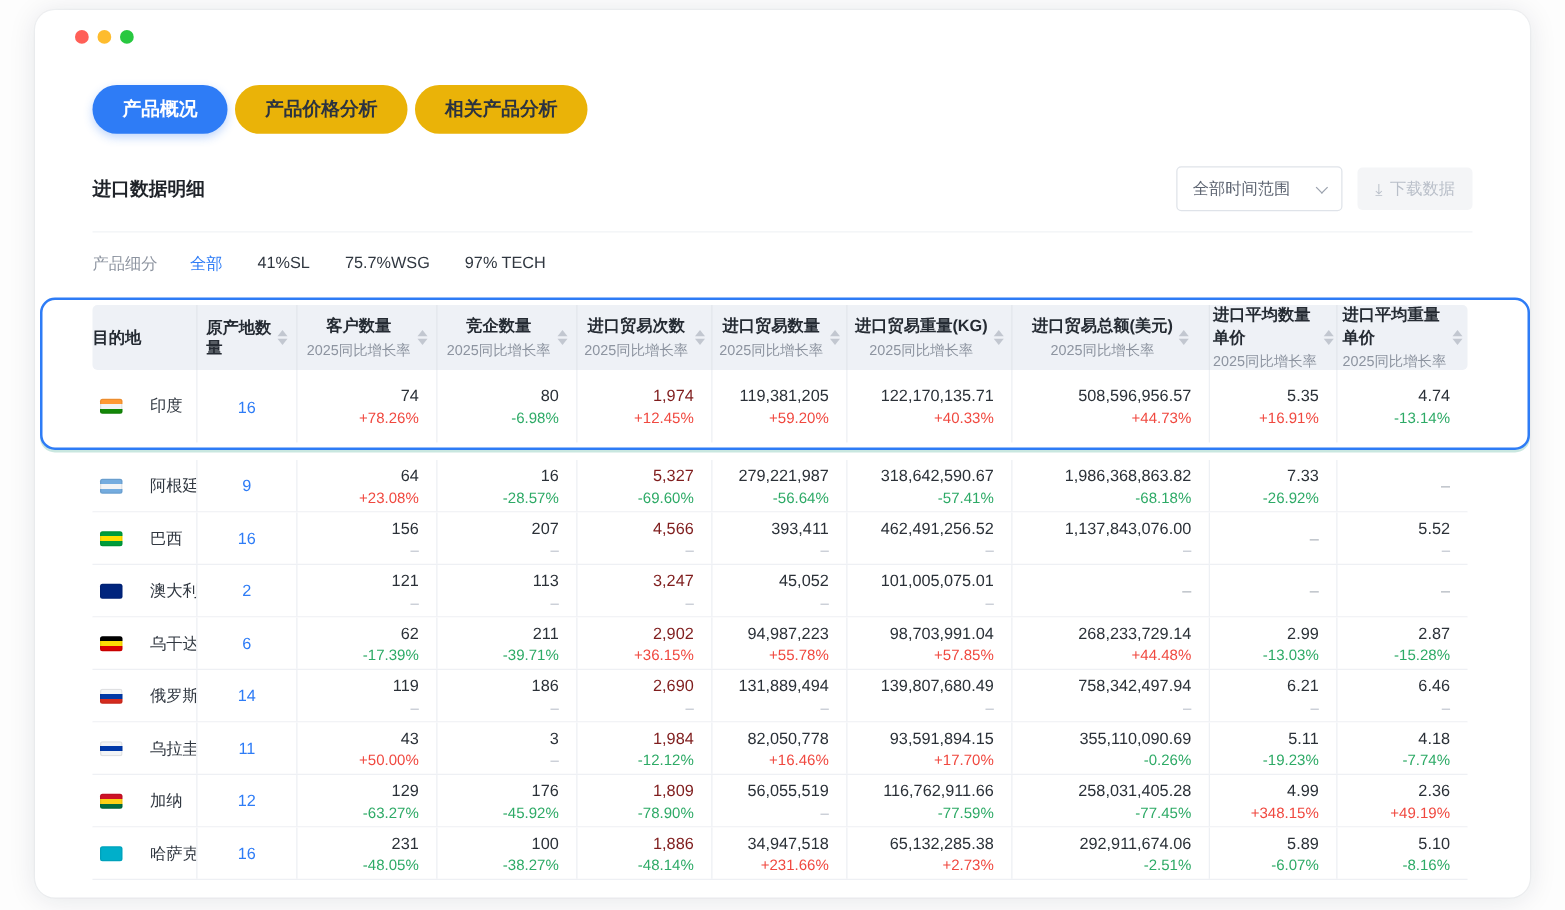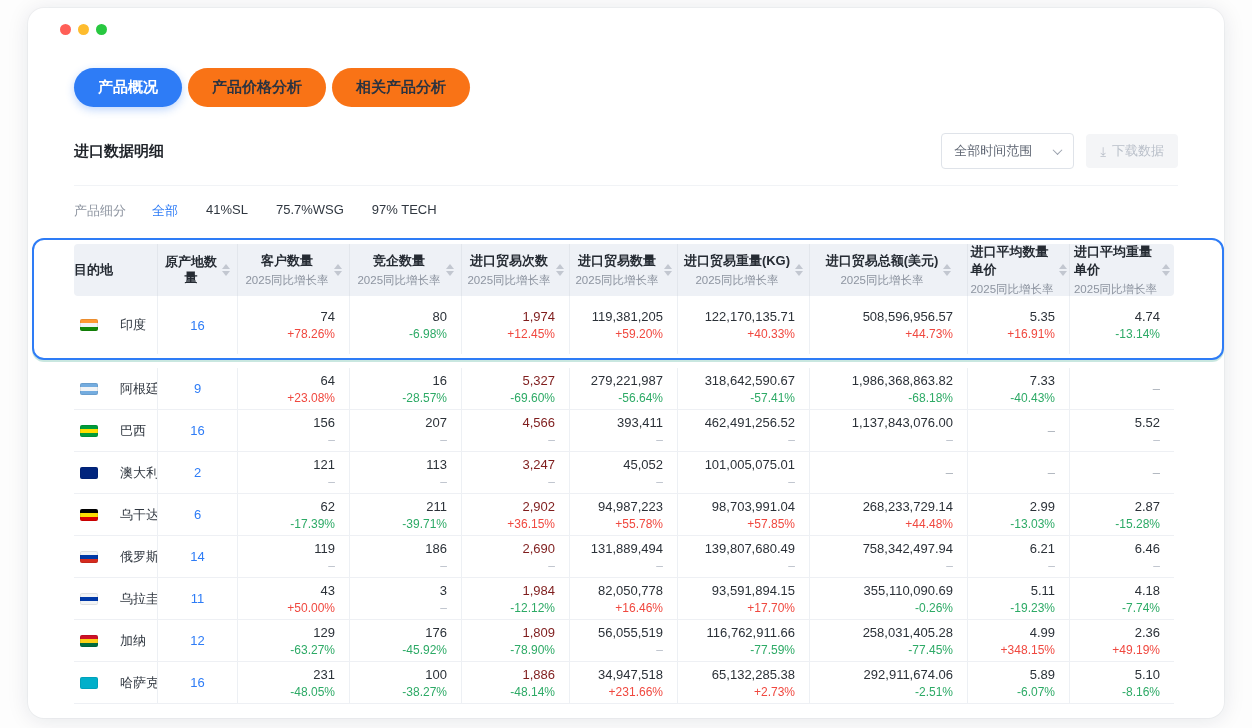--- a/index.html
+++ b/index.html
@@ -22,21 +22,21 @@
   .dot.red { background: #ff5f57; }
   .dot.yellow { background: #febc2e; }
   .dot.green { background: #28c840; }
 
   .content { padding: 54px 46px 0 46px; }
 
   
   .tabbar { display: flex; gap: 6px; margin-top: 6px; }
   .tab {
     padding: 10px 24px; border-radius: 20px; font-size: 15px; font-weight: 700;
-    background: #f97316; color: #2b3340; cursor: pointer; white-space: nowrap;
+    background: #eab308; color: #2b3340; cursor: pointer; white-space: nowrap;
   }
   .tab.tab-active { background: #2e7cf6; color: #fff; box-shadow: 0 3px 8px rgba(46,124,246,.3); }
 
   
   .titlerow {
     margin-top: 26px; display: flex; justify-content: space-between; align-items: center;
     padding-bottom: 16px; border-bottom: 1px solid #f1f3f6;
   }
   .sec-title { font-size: 15px; font-weight: 700; color: #1f2329; }
   .controls { display: flex; gap: 12px; align-items: center; }
@@ -71,21 +71,21 @@
 
   .thead { background: #eef1f6; border-radius: 4px; height: 52px; }
   .th {
     display: flex; align-items: center; justify-content: center; gap: 5px;
     border-right: 1px solid #e2e6ec; overflow: hidden; padding: 0 4px;
   }
   .th:last-child { border-right: none; }
   .th.col0 { justify-content: flex-start; padding-left: 0; }
   .thbox { display: flex; flex-direction: column; align-items: center; }
   .th.col0 .thbox { align-items: flex-start; }
-  .th.col1 .thlab { width: 52px; text-align: center; line-height: 1.25; }
+  .th.col1 .thlab { width: 52px; text-align: left; line-height: 1.25; }
   .thlab { font-size: 13px; font-weight: 700; color: #252b33; white-space: normal; }
   .thsub { font-size: 11.5px; color: #8d94a0; margin-top: 3px; white-space: nowrap; }
   .sort { display: flex; flex-direction: column; gap: 2px; flex: 0 0 auto; cursor: pointer; }
   .sort i { display:block; width: 0; height: 0; border-left: 4px solid transparent; border-right: 4px solid transparent; }
   .sort .u { border-bottom: 5px solid #c2c7d0; }
   .sort .d { border-top: 5px solid #c2c7d0; }
 
   .brow { height: 42px; border-bottom: 1px solid #eef0f4; background: #fff; }
   .highlight-box .brow { height: 58px; border-bottom: none; }
   .td { border-right: 1px solid #edf0f4; overflow: hidden; }
@@ -312,21 +312,21 @@
             <div class="td metric">
               <div class="v">318,642,590.67</div>
               <div class="g down">-57.41%</div>
             </div>
             <div class="td metric">
               <div class="v">1,986,368,863.82</div>
               <div class="g down">-68.18%</div>
             </div>
             <div class="td metric">
               <div class="v">7.33</div>
-              <div class="g down">-40.43%</div>
+              <div class="g down">-26.92%</div>
             </div>
             <div class="td metric">
               <div class="v vdash">–</div>
             </div>
           </div>
           <div class="trow brow">
             <div class="td dest">
               <span class="flag" style="background: linear-gradient(rgb(0, 156, 59) 0px, rgb(0, 156, 59) 33.4%, rgb(255, 223, 0) 33.4%, rgb(255, 223, 0) 66.7%, rgb(0, 156, 59) 66.7%, rgb(0, 156, 59) 100%);"></span>
               <span class="cname">巴西</span>
             </div>

